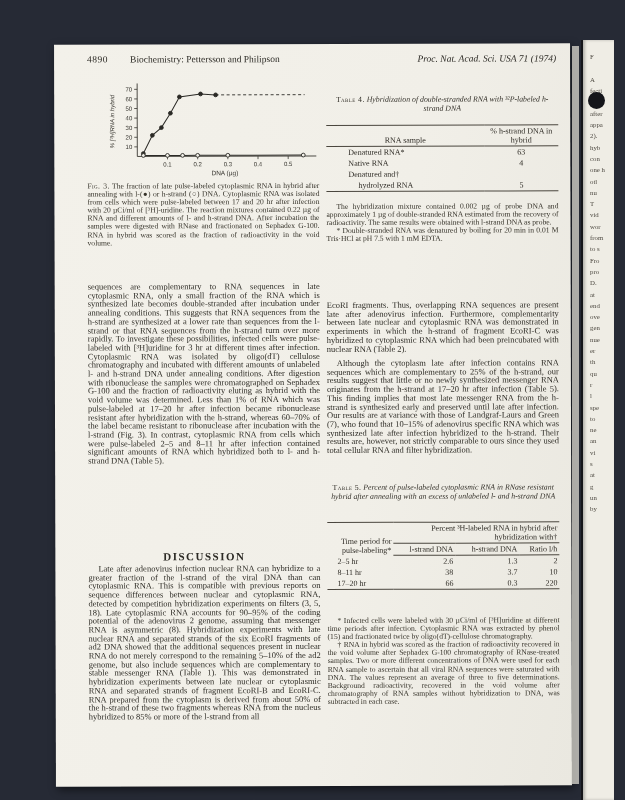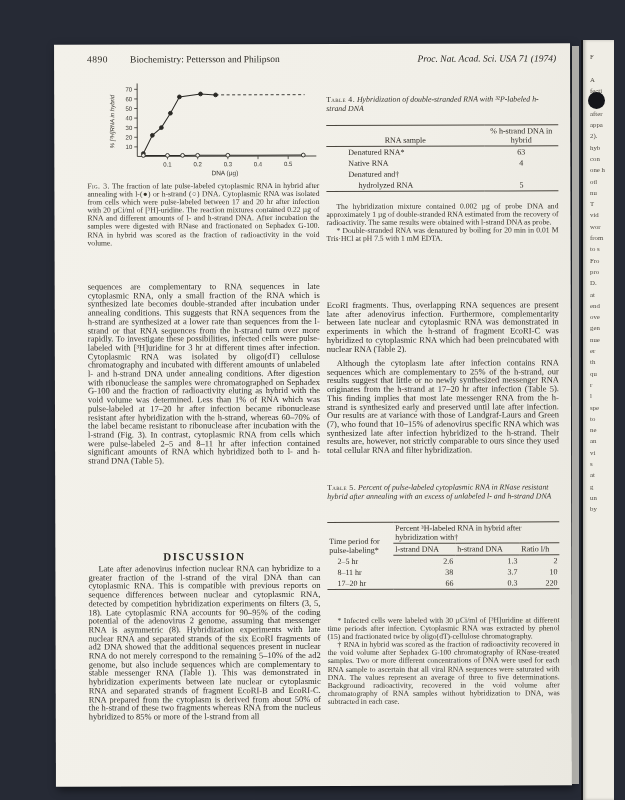--- a/index.html
+++ b/index.html
@@ -31,36 +31,36 @@
   }
   .indent{text-indent:10px;display:block;}
   .small-text{
     font-size:7.6px;line-height:8.1px;text-align:justify;color:#353229;
   }
   .fig-caption .figlabel{font-variant:small-caps;letter-spacing:0.4px;}
   .discussion-heading{
     text-align:center;font-weight:bold;font-size:11px;letter-spacing:1.5px;
   }
   .tbl-caption{
-    font-size:7.8px;line-height:8.6px;color:#34312a;
+    font-size:7.8px;line-height:8.6px;text-align:center;color:#34312a;
   }
   .tbl-caption .tlabel{font-variant:small-caps;font-style:normal;letter-spacing:0.4px;}
   .tbl-caption .ttitle{font-style:italic;}
   table.datatable{
     width:100%;border-collapse:collapse;font-size:8px;color:#302d27;
     border-top:1px solid #4a463e;border-bottom:1px solid #4a463e;
   }
   table.datatable td,table.datatable th{
     padding:1px 2px;font-weight:normal;vertical-align:bottom;
   }
   .t4 th{border-bottom:1px solid #4a463e;text-align:center;line-height:9px;padding:3px 2px;}
   .t4 td.val{text-align:center;margin-top:36px;}
   .t4 td.sample{padding-left:22px;}
   .t4 tr.sub td.sample{padding-left:32px;}
-  .t5 th{text-align:left;line-height:9px;padding:2px 2px;}
+  .t5 th{text-align:right;line-height:9px;padding:2px 2px;}
   .t5 .spanhead{border-bottom:1px solid #4a463e;}
   .t5 .colhead{border-bottom:1px solid #4a463e;}
   .t5 td{text-align:right;padding:2.5px 2px;}
   .t5 td.rowlab{text-align:left;padding-left:10px;}
   .fig-chart-wrap{position:relative;}
   .fig-chart-wrap svg{display:block;margin-left:18px;}
   .next-page-strip{
     position:absolute;left:581px;top:40px;width:31px;height:760px;
     background:#efede5;border-left:2px solid #15161a;
     box-shadow:inset 2px 0 3px rgba(0,0,0,0.25);

